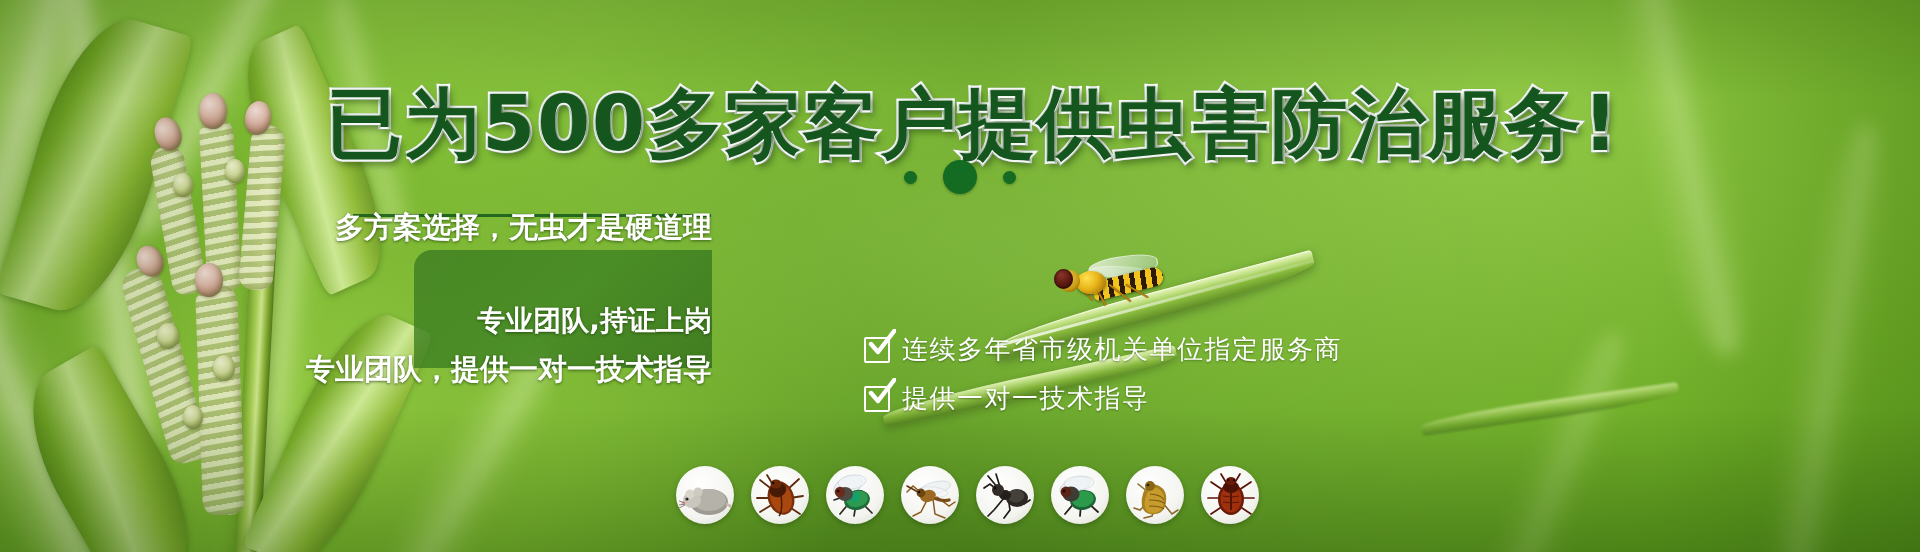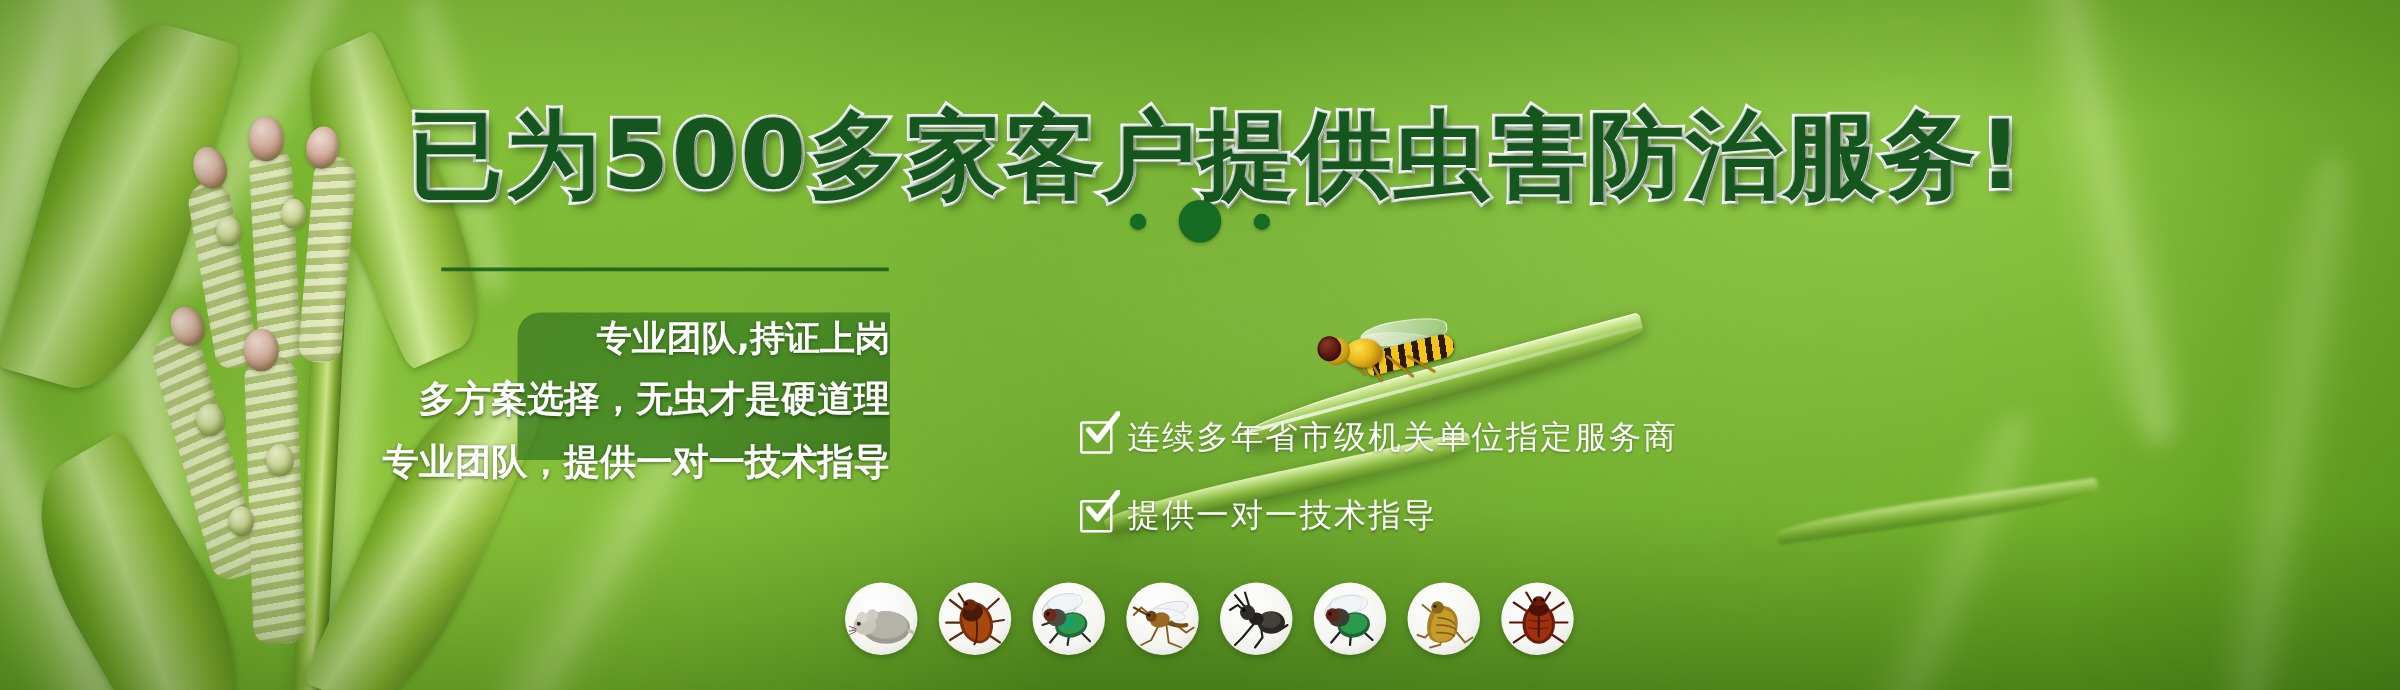--- a/index.html
+++ b/index.html
@@ -219,21 +219,21 @@
     text-shadow:0 1px 3px rgba(20,50,5,.65);
     font-family:"DejaVu Sans","Liberation Sans",sans-serif;
   }
   .panel-line.l1 { font-size:28px; letter-spacing:0px; margin-top:44px; }
   .panel-line.l2 { font-size:29px; letter-spacing:0px; }
   .panel-line.l3 { font-size:29px; letter-spacing:0px; }
 
   
   .bullets {
     position:absolute; left:864px; top:332px;
-    display:flex; flex-direction:column; gap:28px;
+    display:flex; flex-direction:column; gap:14px;
   }
   .bullet { display:flex; align-items:center; gap:12px; }
   .check-box {
     width:26px; height:26px; position:relative; flex:0 0 auto;
   }
   .check-box .bx {
     position:absolute; inset:0;
     border:2px solid #ffffff;
     border-radius:2px;
   }
@@ -334,22 +334,22 @@
   <div class="dots">
     <span class="dot small"></span>
     <span class="dot big"></span>
     <span class="dot small"></span>
   </div>
 
   <div class="divider"></div>
 
   <div class="panel"></div>
   <div class="panel-text">
+    <div class="panel-line l2">多方案选择，无虫才是硬道理</div>
     <div class="panel-line l1">专业团队,持证上岗</div>
-    <div class="panel-line l2">多方案选择，无虫才是硬道理</div>
     <div class="panel-line l3">专业团队，提供一对一技术指导</div>
   </div>
 
   <div class="bullets">
     <div class="bullet">
       <span class="check-box">
         <span class="bx"></span>
         <svg class="tick" viewBox="0 0 30 30" fill="none" aria-hidden="true">
           <path d="M5 15 L12 23 L29 1" stroke="#ffffff" stroke-width="4.4" stroke-linecap="round" stroke-linejoin="round"></path>
         </svg>

